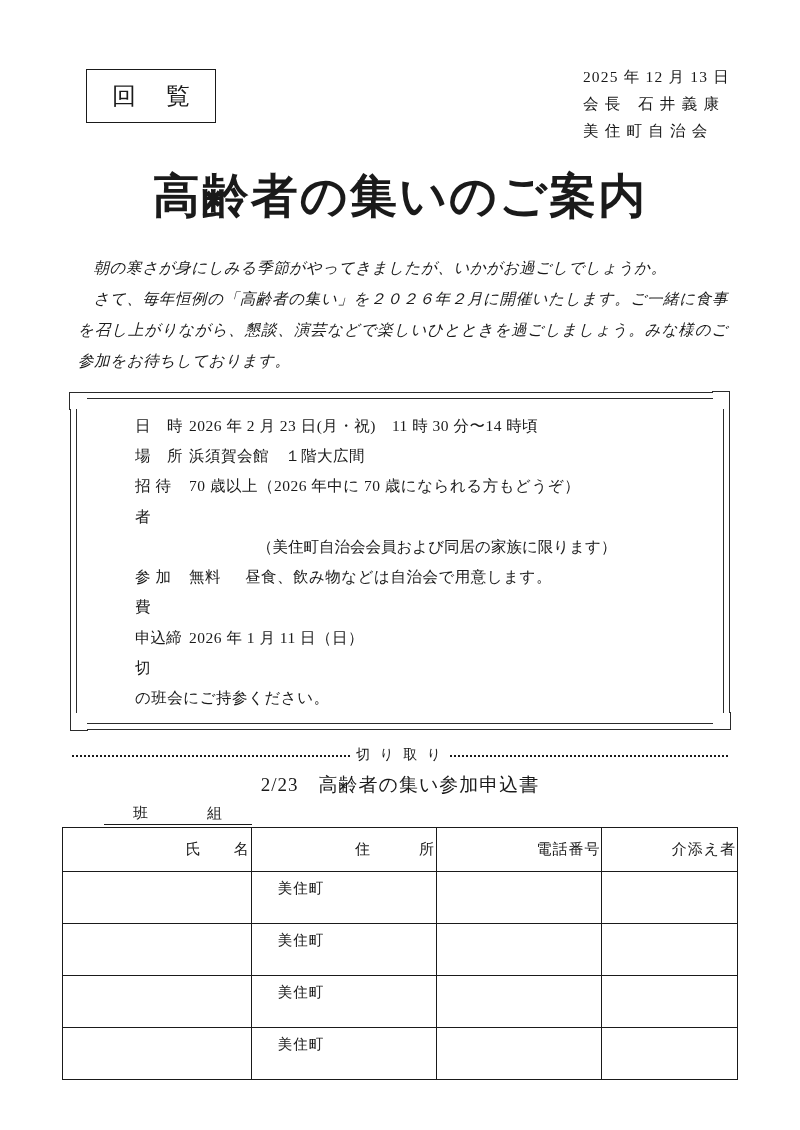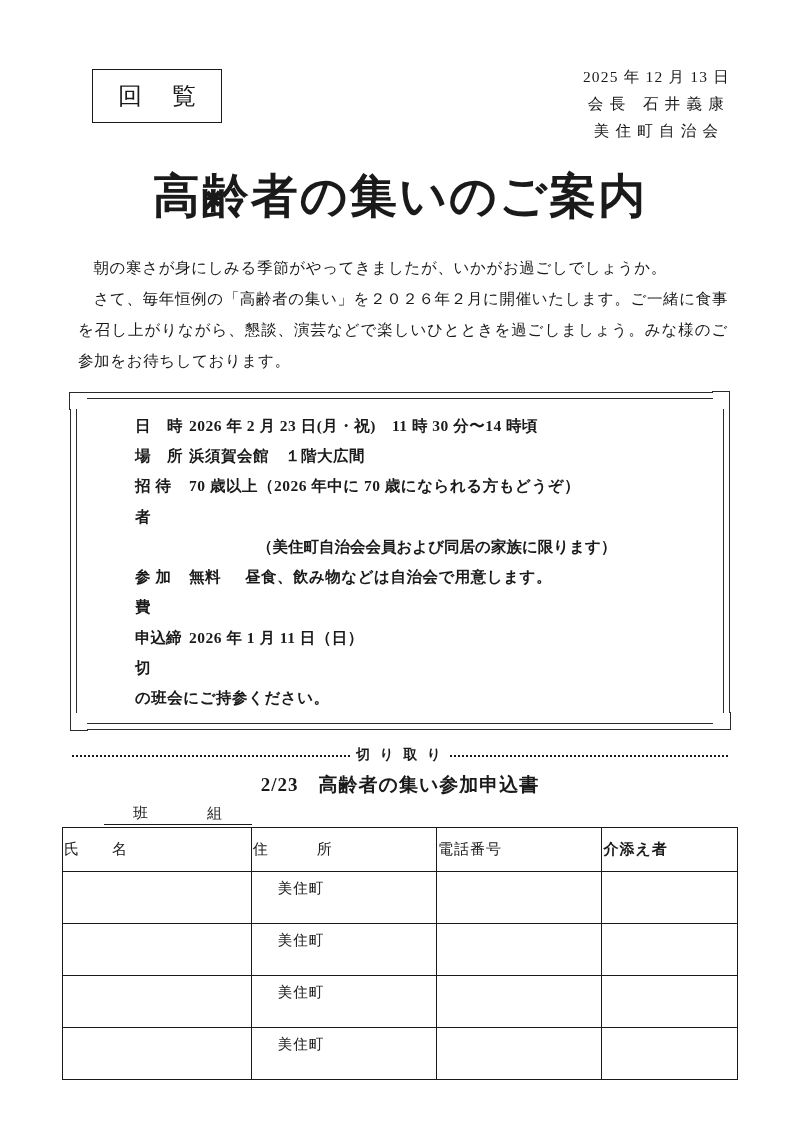--- a/index.html
+++ b/index.html
@@ -23,38 +23,38 @@
     padding: 55px 62px 30px 62px;
   }
 
   
   .header-row {
     position: relative;
     height: 96px;
   }
   .kairan-box {
     position: absolute;
-    left: 30px;
+    left: 24px;
     top: 14px;
     width: 128px;
     height: 52px;
     border: 1.6px solid #1a1a1a;
     display: flex;
     align-items: center;
     justify-content: center;
     letter-spacing: 12px;
     text-indent: 12px;
     font-size: 24px;
     text-align: center;
   }
   .header-right {
     position: absolute;
     right: 8px;
     top: 8px;
-    text-align: center;
+    text-align: left;
     font-size: 15.5px;
     line-height: 1.75;
     letter-spacing: 1.2px;
   }
 
   
   .doc-title {
     text-align: center;
     font-size: 47px;
     font-weight: bold;
@@ -69,29 +69,28 @@
     font-size: 15.5px;
     line-height: 2.0;
     letter-spacing: 0.6px;
     margin-top: 24px;
     padding: 0 10px 0 16px;
   }
   .intro p {
     margin: 0;
     text-align: justify;
   }
-  .indent1 { text-indent: 1em; }
+  .indent1 { text-indent: 1em; font-style: italic; }
 
   
   .info-box-wrap {
     position: relative;
     margin: 16px 8px 4px 8px;
     padding: 18px 27px 16px 26px;
     border: 1.5px solid #2b2b2b;
-    font-weight: bold;
   }
   .info-box-wrap:before {
     content: "";
     position: absolute;
     left: 5px; top: 5px; right: 5px; bottom: 5px;
     border: 1px solid #2b2b2b;
     pointer-events: none;
   }
   .corner {
     position: absolute;
@@ -158,29 +157,28 @@
     letter-spacing: 1px;
     color: #1a1a1a;
   }
   .dots {
     flex: 1;
     border-top: 2px dotted #1a1a1a;
     height: 0;
     position: relative;
     top: 1px;
   }
-  .cut-label { white-space: nowrap; letter-spacing: 3px; font-weight: bold; }
+  .cut-label { white-space: nowrap; letter-spacing: 3px; }
 
   
   .form-title {
     text-align: center;
     font-size: 19px;
     letter-spacing: 1px;
     margin: 8px 0 6px 0;
-    font-weight: bold;
   }
   .han-kumi {
     margin-left: 42px;
     width: 148px;
     font-size: 15px;
     letter-spacing: 1px;
     border-bottom: 1.2px solid #1a1a1a;
     display: flex;
     justify-content: space-around;
     padding-bottom: 1px;
@@ -190,27 +188,27 @@
     border-collapse: collapse;
     margin-top: 2px;
     table-layout: fixed;
   }
   table.entry th, table.entry td {
     border: 1.2px solid #1a1a1a;
     font-weight: normal;
     font-size: 15px;
     letter-spacing: 1px;
     height: 41px;
-    text-align: left;
+    text-align: right;
     vertical-align: middle;
   }
   table.entry th.c-name { width: 28%; }
   table.entry th.c-addr { width: 27.5%; }
   table.entry th.c-tel  { width: 24.5%; }
-  table.entry th.c-help { width: 20%; font-weight: bold; }
+  table.entry th.c-help { width: 20%; }
   table.entry td.addr-cell {
     text-align: left;
     padding-left: 26px;
     font-size: 14.5px;
     vertical-align: top;
     padding-top: 7px;
   }
   table.entry td { height: 43px; }
 </style>
 </head>

